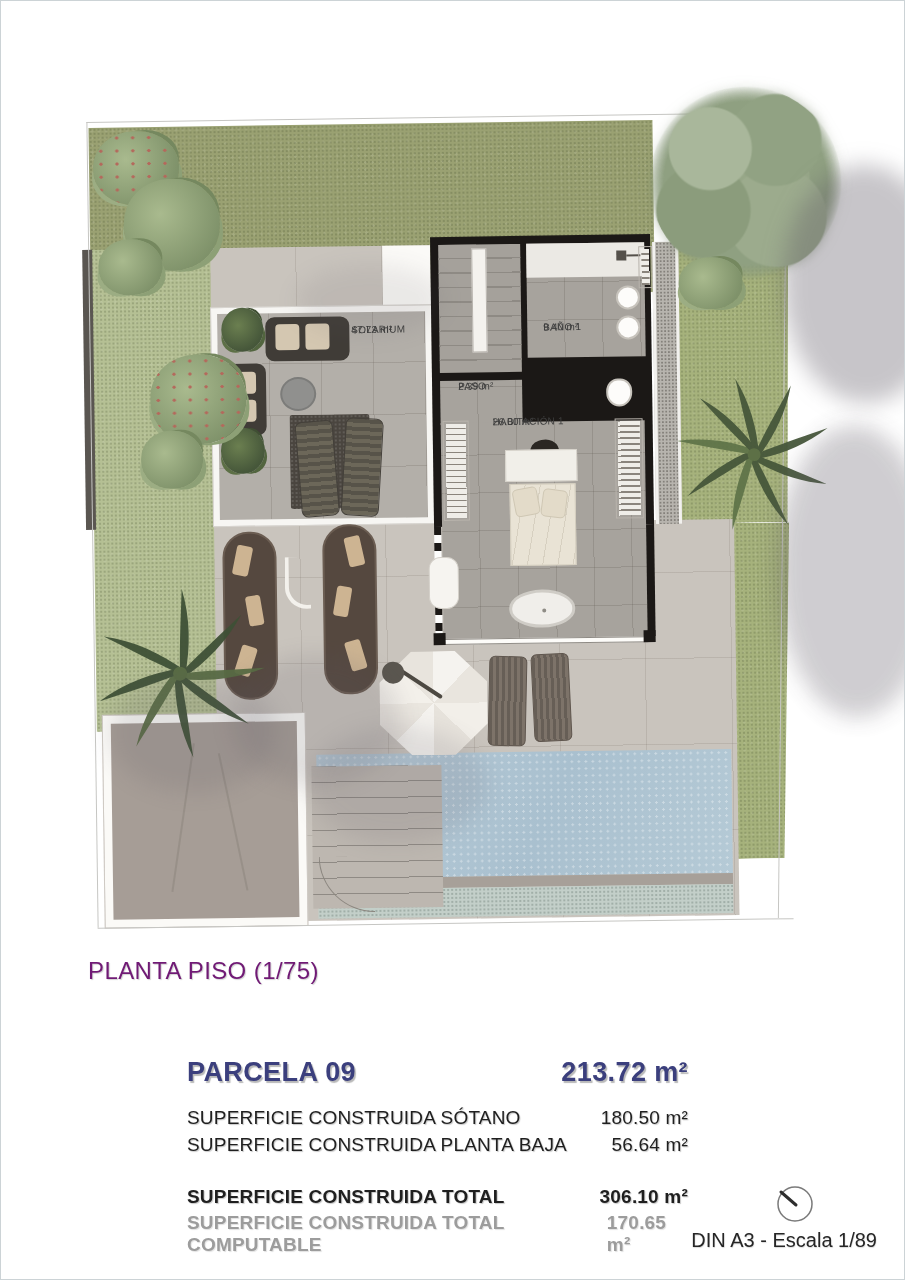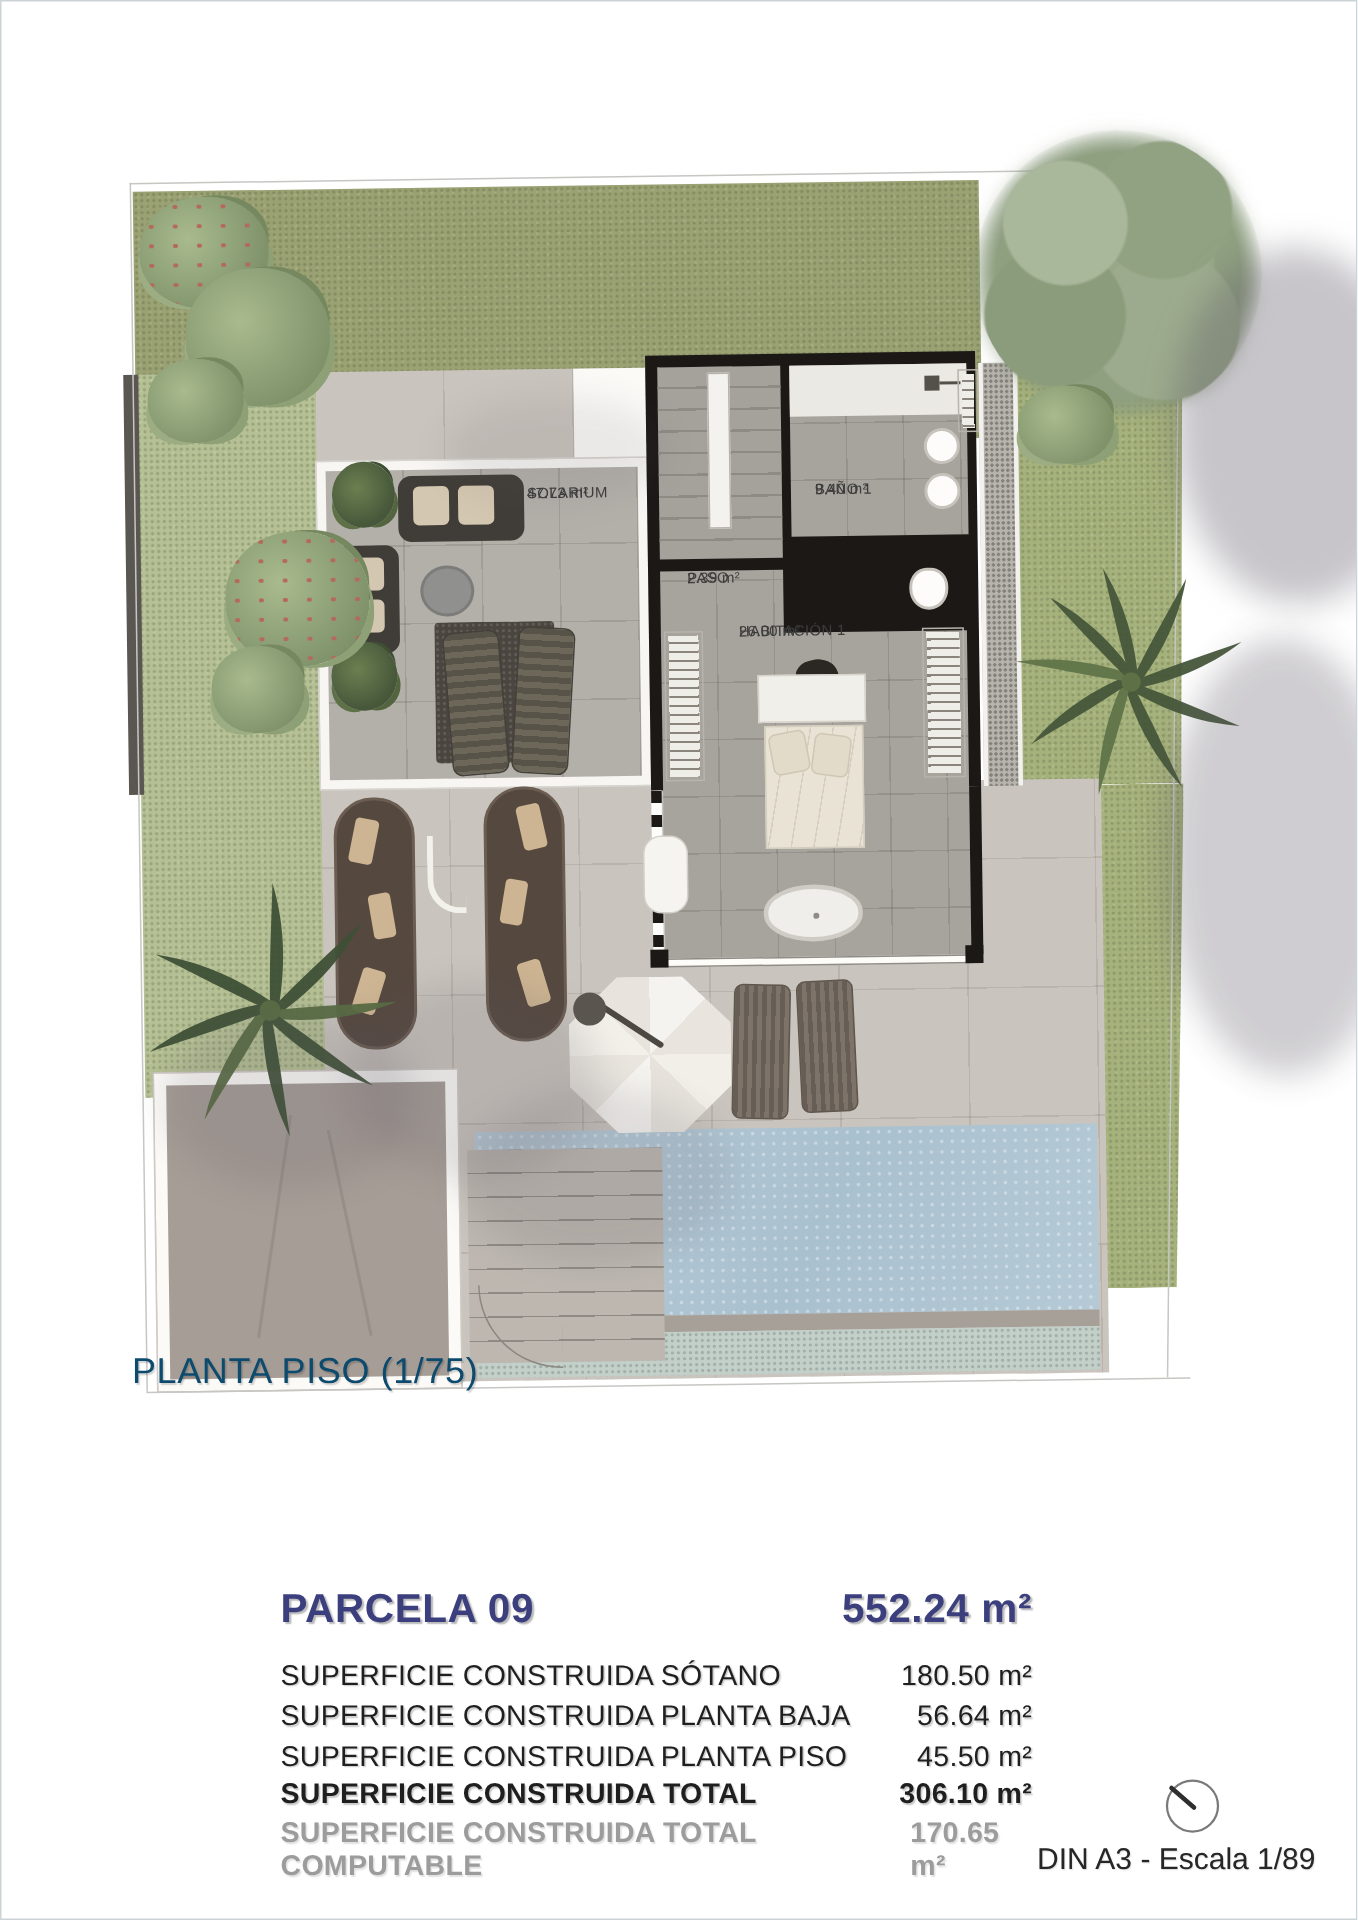--- a/index.html
+++ b/index.html
@@ -97,21 +97,21 @@
         background:radial-gradient(circle at 32% 32%,#a9b79b 0 22%,transparent 23%),
                    radial-gradient(circle at 66% 28%,#91a283 0 24%,transparent 25%),
                    radial-gradient(circle at 28% 64%,#8b9c7c 0 25%,transparent 26%),
                    radial-gradient(circle at 66% 68%,#9cab8d 0 27%,transparent 28%),
                    radial-gradient(circle at 50% 48%,#97a788 0 46%,transparent 47%),
                    radial-gradient(circle at 50% 50%,#8fa081 0 60%,rgba(143,160,129,0) 72%);
         filter:drop-shadow(0 0 6px rgba(120,135,105,.5));}
   .shade{border-radius:50%;background:rgba(92,84,98,.34);filter:blur(11px);}
   .roomlabel{font-size:10px;line-height:1.12;color:#3d3d3d;letter-spacing:.2px;white-space:nowrap;}
   
-  .caption{position:absolute;left:87px;top:900px;font-size:24px;color:#0c4a6e;
+  .caption{position:absolute;left:87px;top:956px;font-size:24px;color:#701a75;
         letter-spacing:.4px;text-shadow:1px 1px 1px rgba(0,0,0,.18);}
   .parcela{position:absolute;left:186px;top:1056px;width:501px;display:flex;
         justify-content:space-between;font-size:27px;font-weight:800;letter-spacing:.4px;
         text-shadow:1.5px 1.5px 1px rgba(0,0,0,.28);}
   .srow{position:absolute;left:186px;width:501px;display:flex;justify-content:space-between;
         font-size:19px;color:#1f1f1f;letter-spacing:.2px;
         text-shadow:1px 1px 1px rgba(0,0,0,.22);}
   .srow.bold{font-weight:700;}
   .srow.muted{color:#9c9c9c;font-weight:700;text-shadow:1px 1px 1px rgba(0,0,0,.12);}
   .din{position:absolute;right:27px;top:1228px;font-size:20px;color:#262626;
@@ -311,33 +311,29 @@
     <div class="roomlabel abs" style="left:408px;top:304px;width:120px;text-align:center;">
       <div>HABITACIÓN 1</div>
       <div>26.00 m²</div>
     </div>
   </div>
 
   <div class="caption">PLANTA PISO (1/75)</div>
 
   <div class="parcela" style="color:#3b3f7d;">
     <span>PARCELA 09</span>
-    <span>552.24 m²</span>
+    <span>213.72 m²</span>
   </div>
   <div class="srow" style="top:1106px;text-align:center;">
     <span>SUPERFICIE CONSTRUIDA SÓTANO</span>
     <span>180.50 m²</span>
   </div>
   <div class="srow" style="top:1133px;">
     <span>SUPERFICIE CONSTRUIDA PLANTA BAJA</span>
     <span>56.64 m²</span>
-  </div>
-  <div class="srow" style="top:1160px;">
-    <span>SUPERFICIE CONSTRUIDA PLANTA PISO</span>
-    <span>45.50 m²</span>
   </div>
   <div class="srow bold" style="top:1185px;">
     <span>SUPERFICIE CONSTRUIDA TOTAL</span>
     <span>306.10 m²</span>
   </div>
   <div class="srow muted" style="top:1211px;">
     <span>SUPERFICIE CONSTRUIDA TOTAL COMPUTABLE</span>
     <span>170.65 m²</span>
   </div>
 

